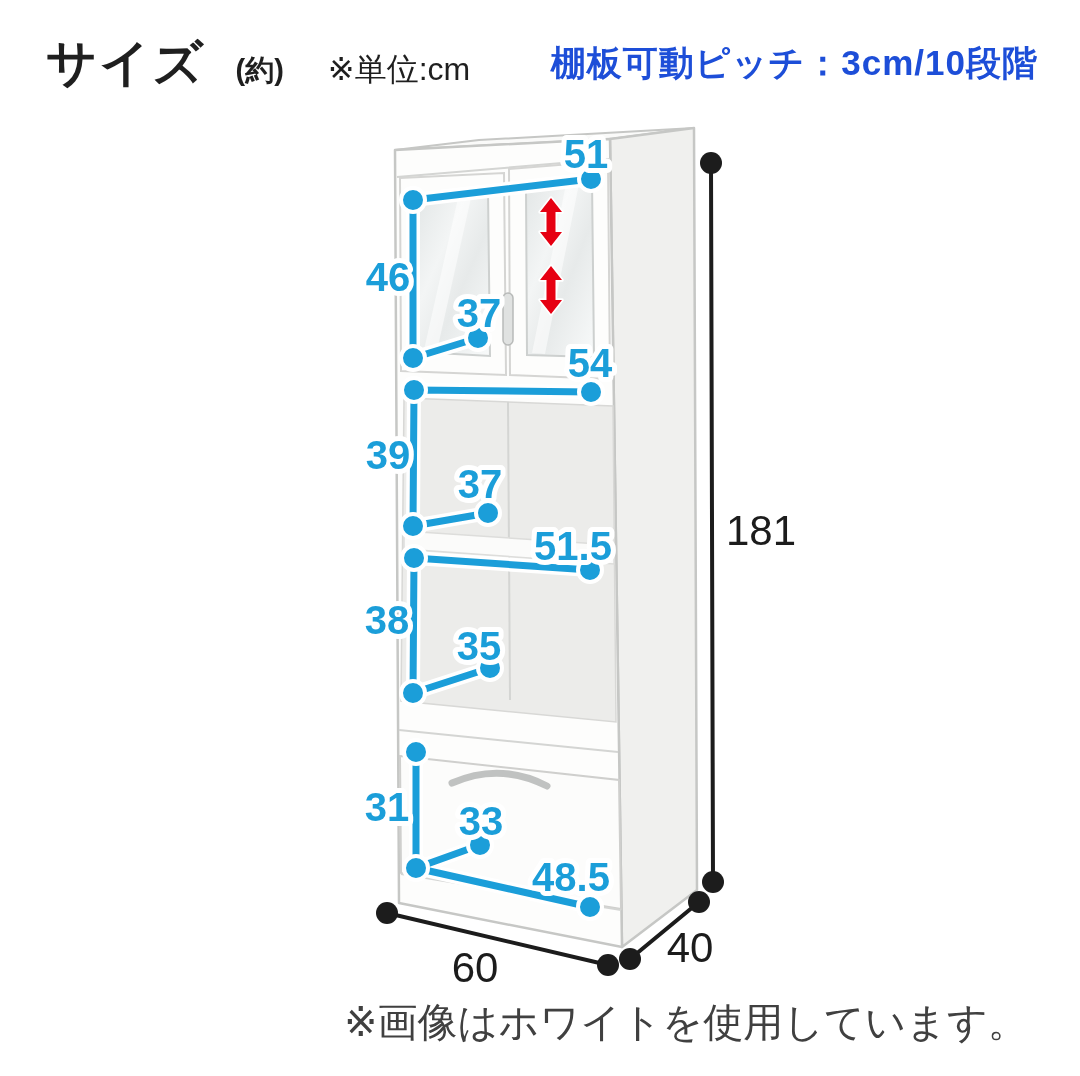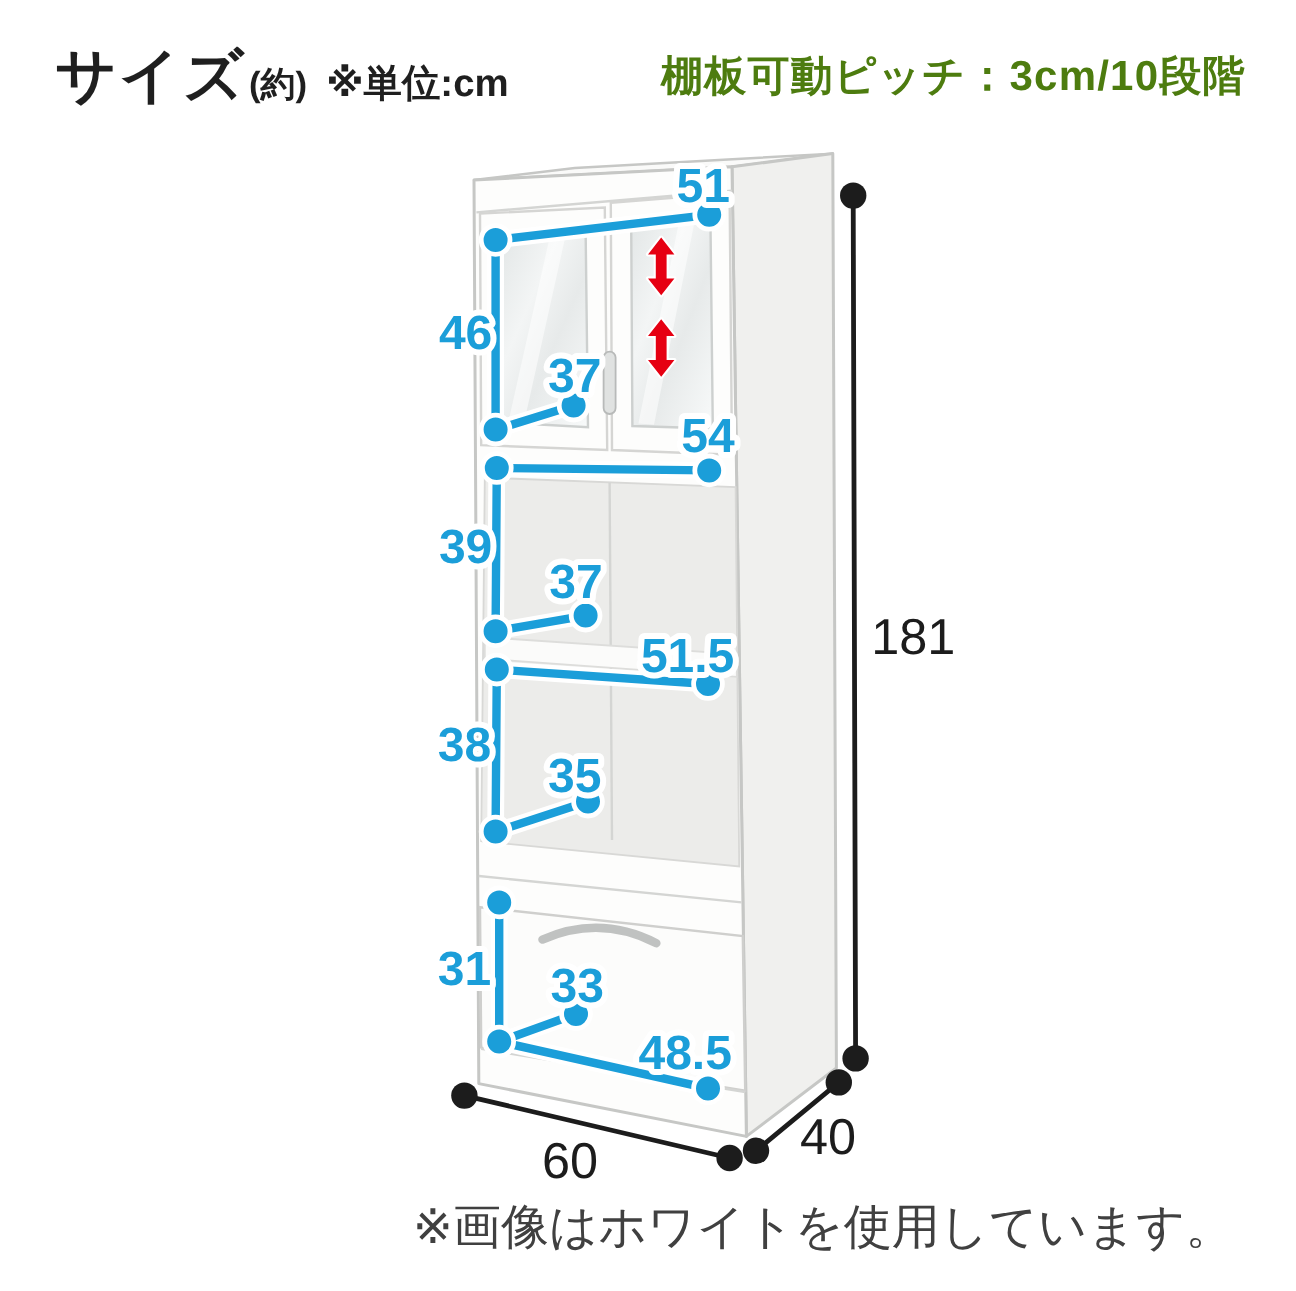--- a/index.html
+++ b/index.html
@@ -3,28 +3,28 @@
 <meta charset="utf-8">
 <style>
   html,body{margin:0;padding:0;background:#fff;}
   .stage{
     position:relative;width:1080px;height:1076px;background:#ffffff;
     font-family:"Liberation Sans","DejaVu Sans",sans-serif;overflow:hidden;
   }
   
   .header-left{
     position:absolute;left:46px;top:30px;display:flex;align-items:baseline;
-    color:#1f1f1f;white-space:nowrap;
+    color:#1f1f1f;white-space:nowrap;gap:28px;
   }
   .header-left .t-main{font-size:50px;font-weight:600;letter-spacing:2px;}
   .header-left .t-paren{font-size:29px;font-weight:600;margin-left:2px;}
-  .header-left .t-unit{font-size:32px;font-weight:700;margin-left:16px;}
+  .header-left .t-unit{font-size:32px;font-weight:400;margin-left:16px;}
   .pitch-note{
     position:absolute;right:42px;top:40px;font-size:35px;font-weight:700;
-    color:#4d7c0f;letter-spacing:1px;white-space:nowrap;
+    color:#1d4ed8;letter-spacing:1px;white-space:nowrap;
   }
   
   .footer-note{
     position:absolute;left:344px;top:995px;font-size:40px;color:#404040;
     letter-spacing:0px;white-space:nowrap;
   }
   
   svg{position:absolute;left:0;top:0;}
   .outline{fill:#fdfdfc;stroke:#c6c7c5;stroke-width:2.5;stroke-linejoin:round;}
   .sideface{fill:#f0f0ee;stroke:#c6c7c5;stroke-width:2.5;stroke-linejoin:round;}

